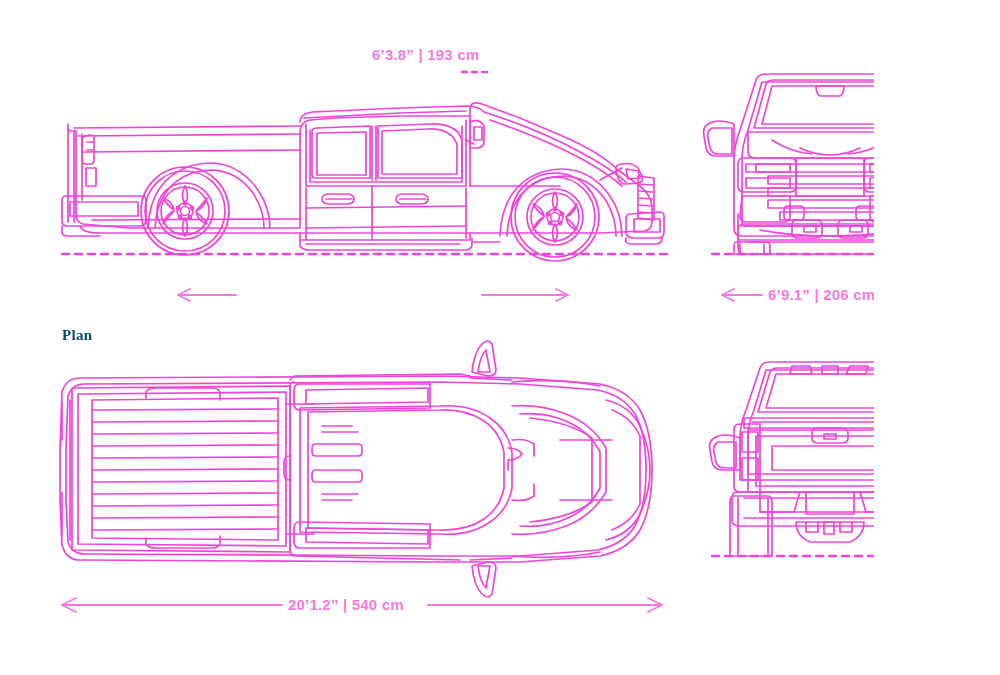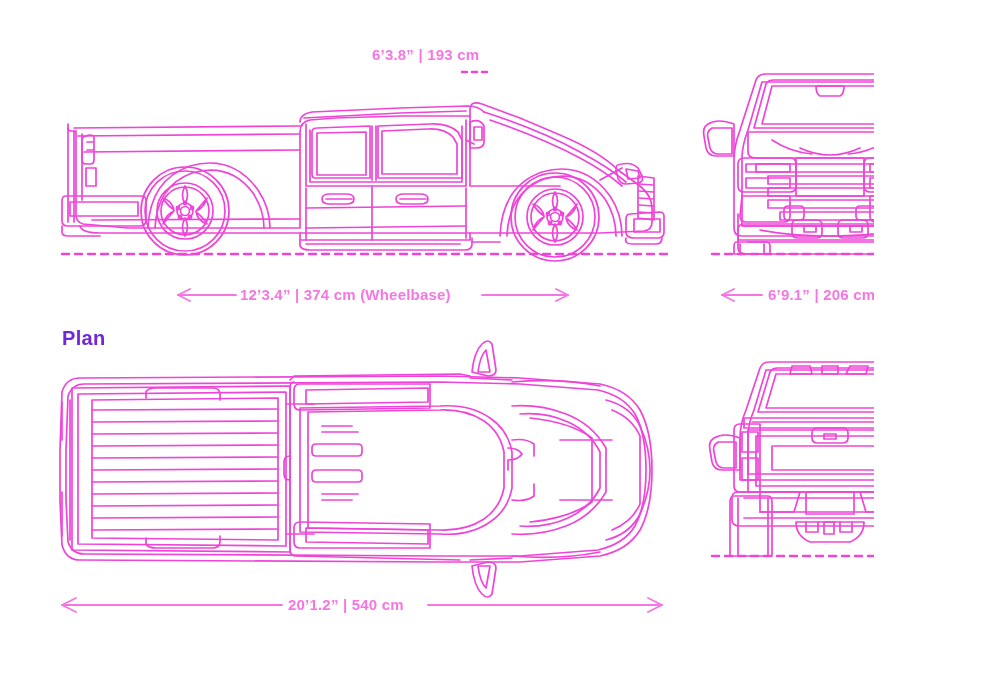--- a/index.html
+++ b/index.html
@@ -26,23 +26,23 @@
     position: absolute;
     color: #f576e2;
     font-family: "Liberation Sans", sans-serif;
     font-size: 15px;
     font-weight: 600;
     letter-spacing: 0.2px;
     white-space: nowrap;
   }
   .plan-label {
     position: absolute;
-    color: #6d28d9;
-    font-family: Liberation Sans, sans-serif;
-    font-size: 20px;
+    color: #0c4a6e;
+    font-family: Liberation Serif, serif;
+    font-size: 15px;
     font-weight: bold;
     letter-spacing: 0.3px;
     white-space: nowrap;
   }
 </style>
 </head>
 <body>
 
 <div id="stage">
 
@@ -414,21 +414,20 @@
 
       <path d="M62 605 L282 605"></path>
       <path d="M76 598 L62 605 L76 612"></path>
       <path d="M428 605 L662 605"></path>
       <path d="M648 598 L662 605 L648 612"></path>
     </g>
   </svg>
 
   <div class="dimtext" style="left:372px; top:46px;">6’3.8” | 193 cm</div>
 
-  <div class="dimtext" style="left:240px; top:286px;">12’3.4” | 374 cm (Wheelbase)</div>
 
   <div class="dimtext" style="left:768px; top:286px;">6’9.1” | 206 cm</div>
 
   <div class="dimtext" style="left:288px; top:596px;">20’1.2” | 540 cm</div>
 
   <div class="plan-label" style="left:62px; top:327px;">Plan</div>
 
 </div>
 
 </body></html>

